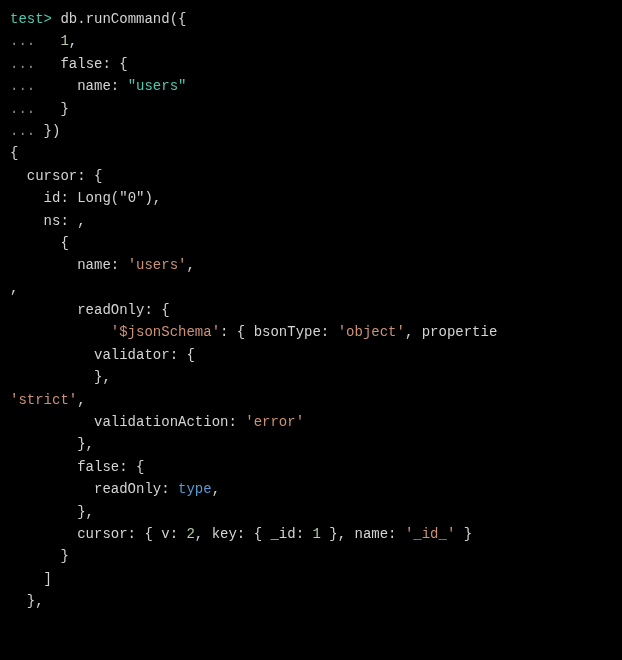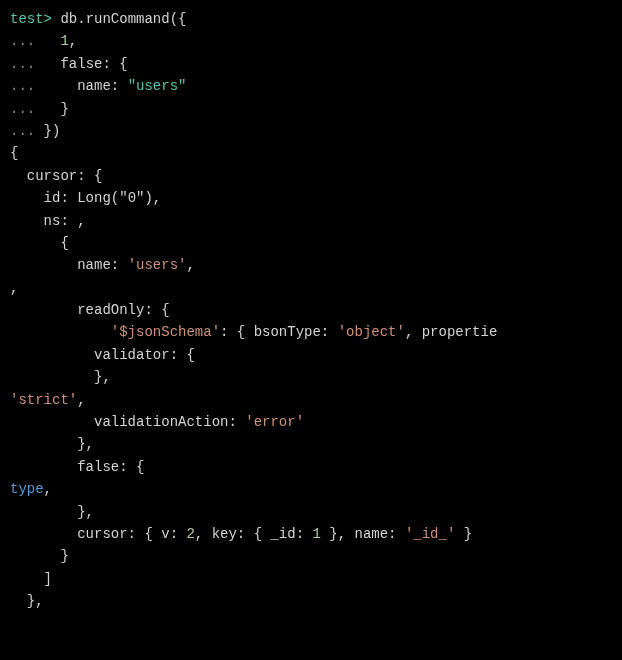--- a/index.html
+++ b/index.html
@@ -57,19 +57,19 @@
     <div class="line"><span class="c-white">        name: </span><span class="c-orange">'users'</span><span class="c-white">,</span></div>
     <div class="line"><span class="c-white">,</span></div>
     <div class="line"><span class="c-white">        readOnly: {</span></div>
     <div class="line"><span class="c-orange">            '$jsonSchema'</span><span class="c-white">: { bsonType: </span><span class="c-orange">'object'</span><span class="c-white">, propertie</span></div>
     <div class="line"><span class="c-white">          validator: {</span></div>
     <div class="line"><span class="c-white">          },</span></div>
     <div class="line"><span class="c-orange">'strict'</span><span class="c-white">,</span></div>
     <div class="line"><span class="c-white">          validationAction: </span><span class="c-orange">'error'</span></div>
     <div class="line"><span class="c-white">        },</span></div>
     <div class="line"><span class="c-white">        false: {</span></div>
-    <div class="line"><span class="c-keyword">type</span><span class="c-white">,</span></div>
+    <div class="line"><span class="c-white">          readOnly: </span><span class="c-keyword">type</span><span class="c-white">,</span></div>
     <div class="line"><span class="c-white">        },</span></div>
     <div class="line"><span class="c-white">        cursor: { v: </span><span class="c-number">2</span><span class="c-white">, key: { _id: </span><span class="c-number">1</span><span class="c-white"> }, name: </span><span class="c-orange">'_id_'</span><span class="c-white"> }</span></div>
     <div class="line"><span class="c-white">      }</span></div>
     <div class="line"><span class="c-white">    ]</span></div>
     <div class="line"><span class="c-white">  },</span></div>
   </div>
 
 </body></html>

